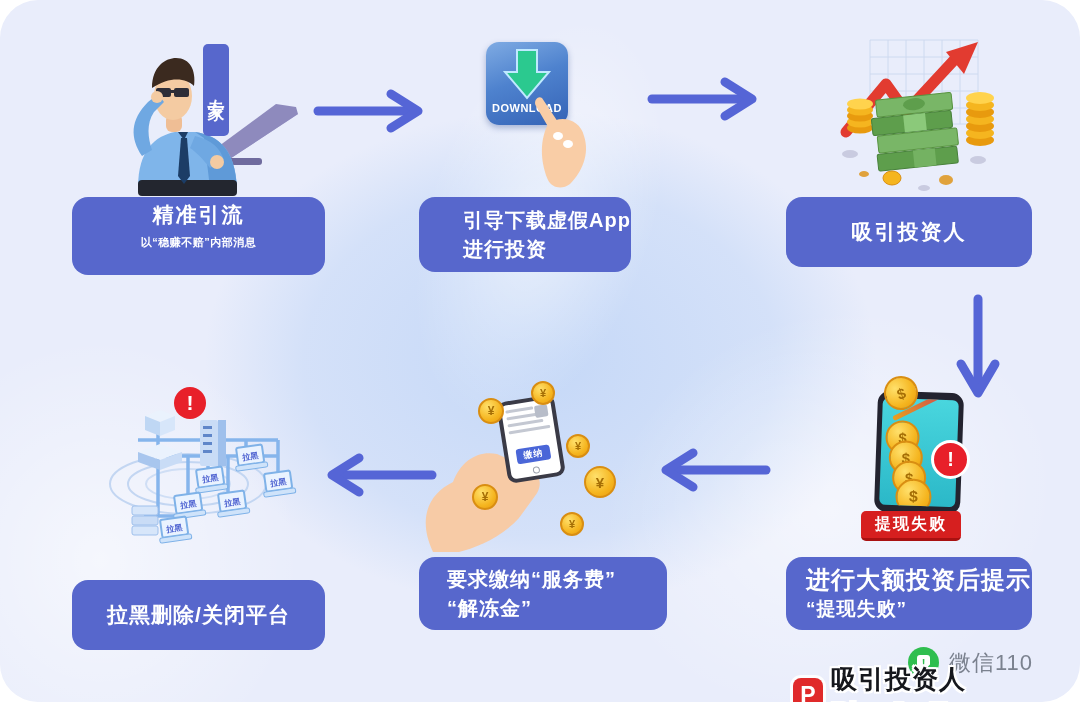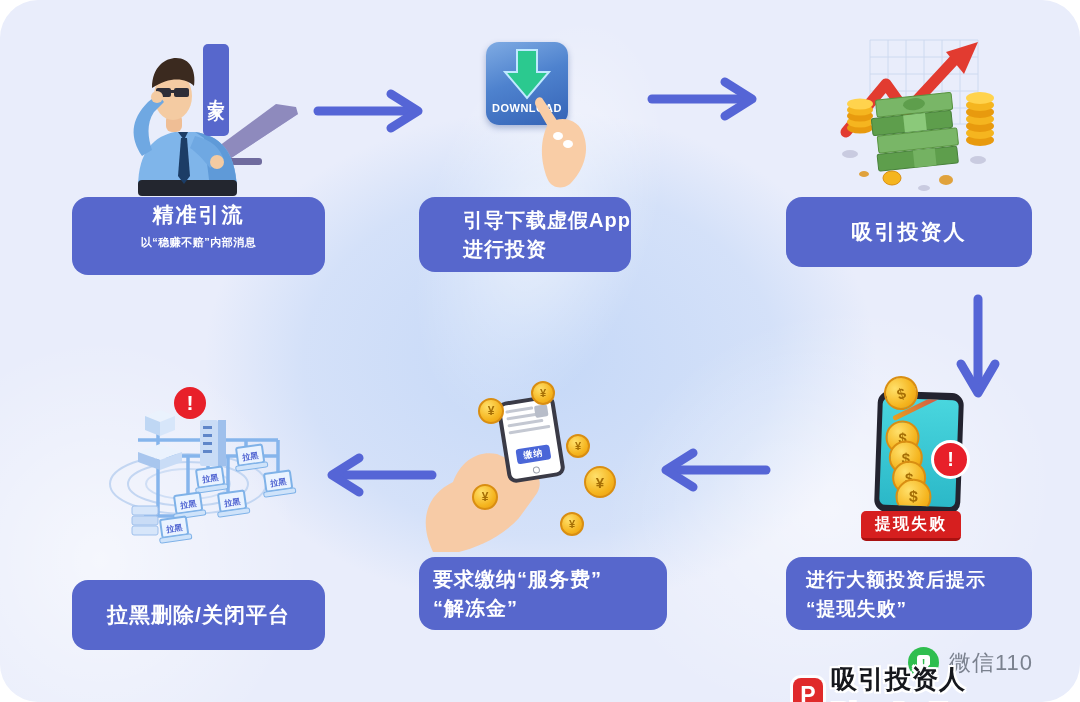--- a/index.html
+++ b/index.html
@@ -210,21 +210,21 @@
       <span class="coin" style="left:8px;top:42px;width:34px;height:34px;font-size:15px">$</span>
       <span class="coin" style="left:12px;top:62px;width:34px;height:34px;font-size:15px">$</span>
       <span class="coin" style="left:16px;top:80px;width:36px;height:36px;font-size:16px">$</span>
     </div>
   </div>
   <span class="coin" style="left:884px;top:376px;width:34px;height:34px;font-size:15px;transform:rotate(-18deg)">$</span>
   <div class="alert-badge" style="left:931px;top:440px;width:33px;height:33px;border:3px solid #fff;font-size:20px">!</div>
   <div class="fail-label">提现失败</div>
 
   <div class="label-box" style="left:786px;top:557px;width:246px;height:73px;padding:8px 0 0 20px">
-    <div class="lb-line" style="font-size:19px">进行大额投资后提示</div>
+    <div class="lb-line" style="font-size:24px">进行大额投资后提示</div>
     <div class="lb-line" style="font-size:19px">“提现失败”</div>
   </div>
 
   <svg class="flow-arrow" style="left:646px;top:447px" width="126" height="46" viewBox="0 0 126 46">
     <path d="M120 23 H26"></path>
       <path d="M47 6 L20 23 L47 40"></path>
   </svg>
 
   <svg class="illu" style="left:405px;top:372px" width="210" height="180" viewBox="0 0 210 180">
     <path d="M28 180 C14 150 20 124 48 110 C56 88 74 78 92 82 L124 96 C136 102 138 114 130 124 L114 146 C96 166 70 176 54 180 Z" fill="#F7CBA6"></path>
@@ -238,21 +238,21 @@
     <div class="p5-btn">缴纳</div>
     <div class="p5-home"></div>
   </div>
   <span class="coin" style="left:531px;top:381px;width:24px;height:24px;font-size:11px">¥</span>
   <span class="coin" style="left:478px;top:398px;width:26px;height:26px;font-size:12px">¥</span>
   <span class="coin" style="left:566px;top:434px;width:24px;height:24px;font-size:11px">¥</span>
   <span class="coin" style="left:584px;top:466px;width:32px;height:32px;font-size:15px">¥</span>
   <span class="coin" style="left:472px;top:484px;width:26px;height:26px;font-size:12px">¥</span>
   <span class="coin" style="left:560px;top:512px;width:24px;height:24px;font-size:11px">¥</span>
 
-  <div class="label-box" style="left:419px;top:557px;width:248px;height:73px;padding:8px 0 0 14px">
+  <div class="label-box" style="left:419px;top:557px;width:248px;height:73px;padding:8px 0 0 28px">
     <div class="lb-line">要求缴纳“服务费”</div>
     <div class="lb-line">“解冻金”</div>
   </div>
 
   <svg class="flow-arrow" style="left:312px;top:452px" width="126" height="46" viewBox="0 0 126 46">
     <path d="M120 23 H26"></path>
       <path d="M47 6 L20 23 L47 40"></path>
   </svg>
 
   <svg class="illu" style="left:88px;top:378px" width="220" height="172" viewBox="0 0 220 172">

